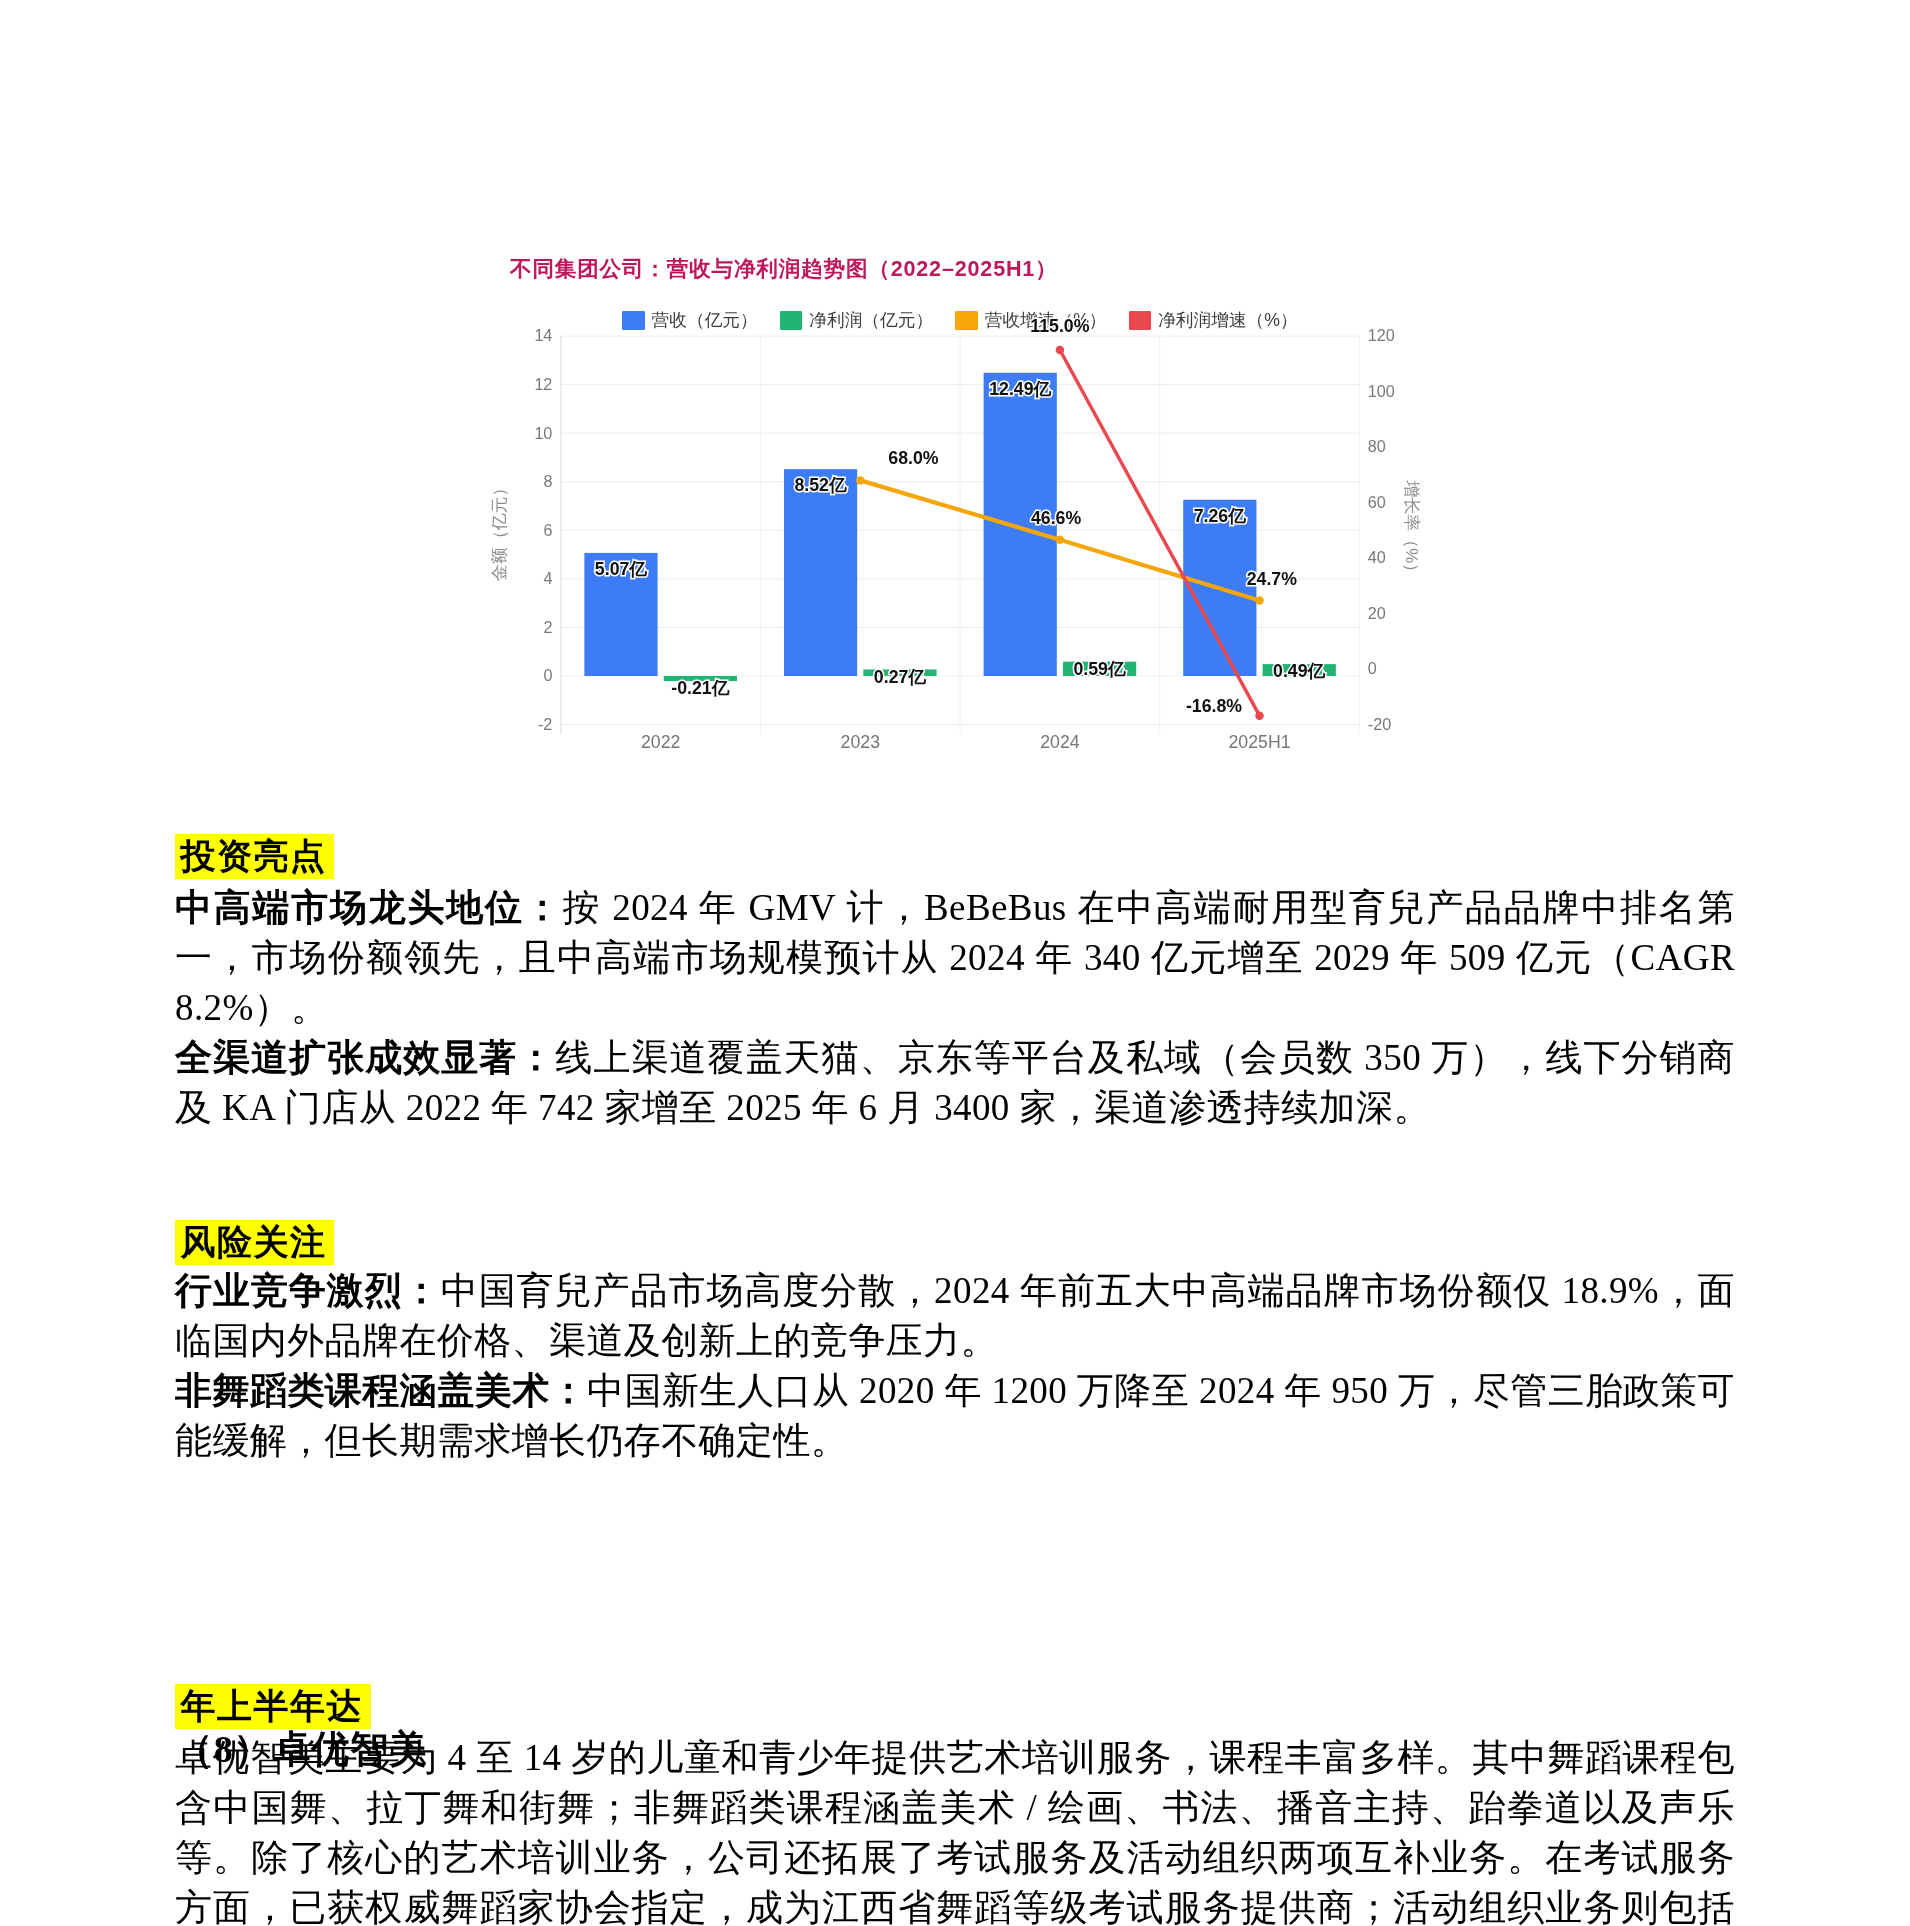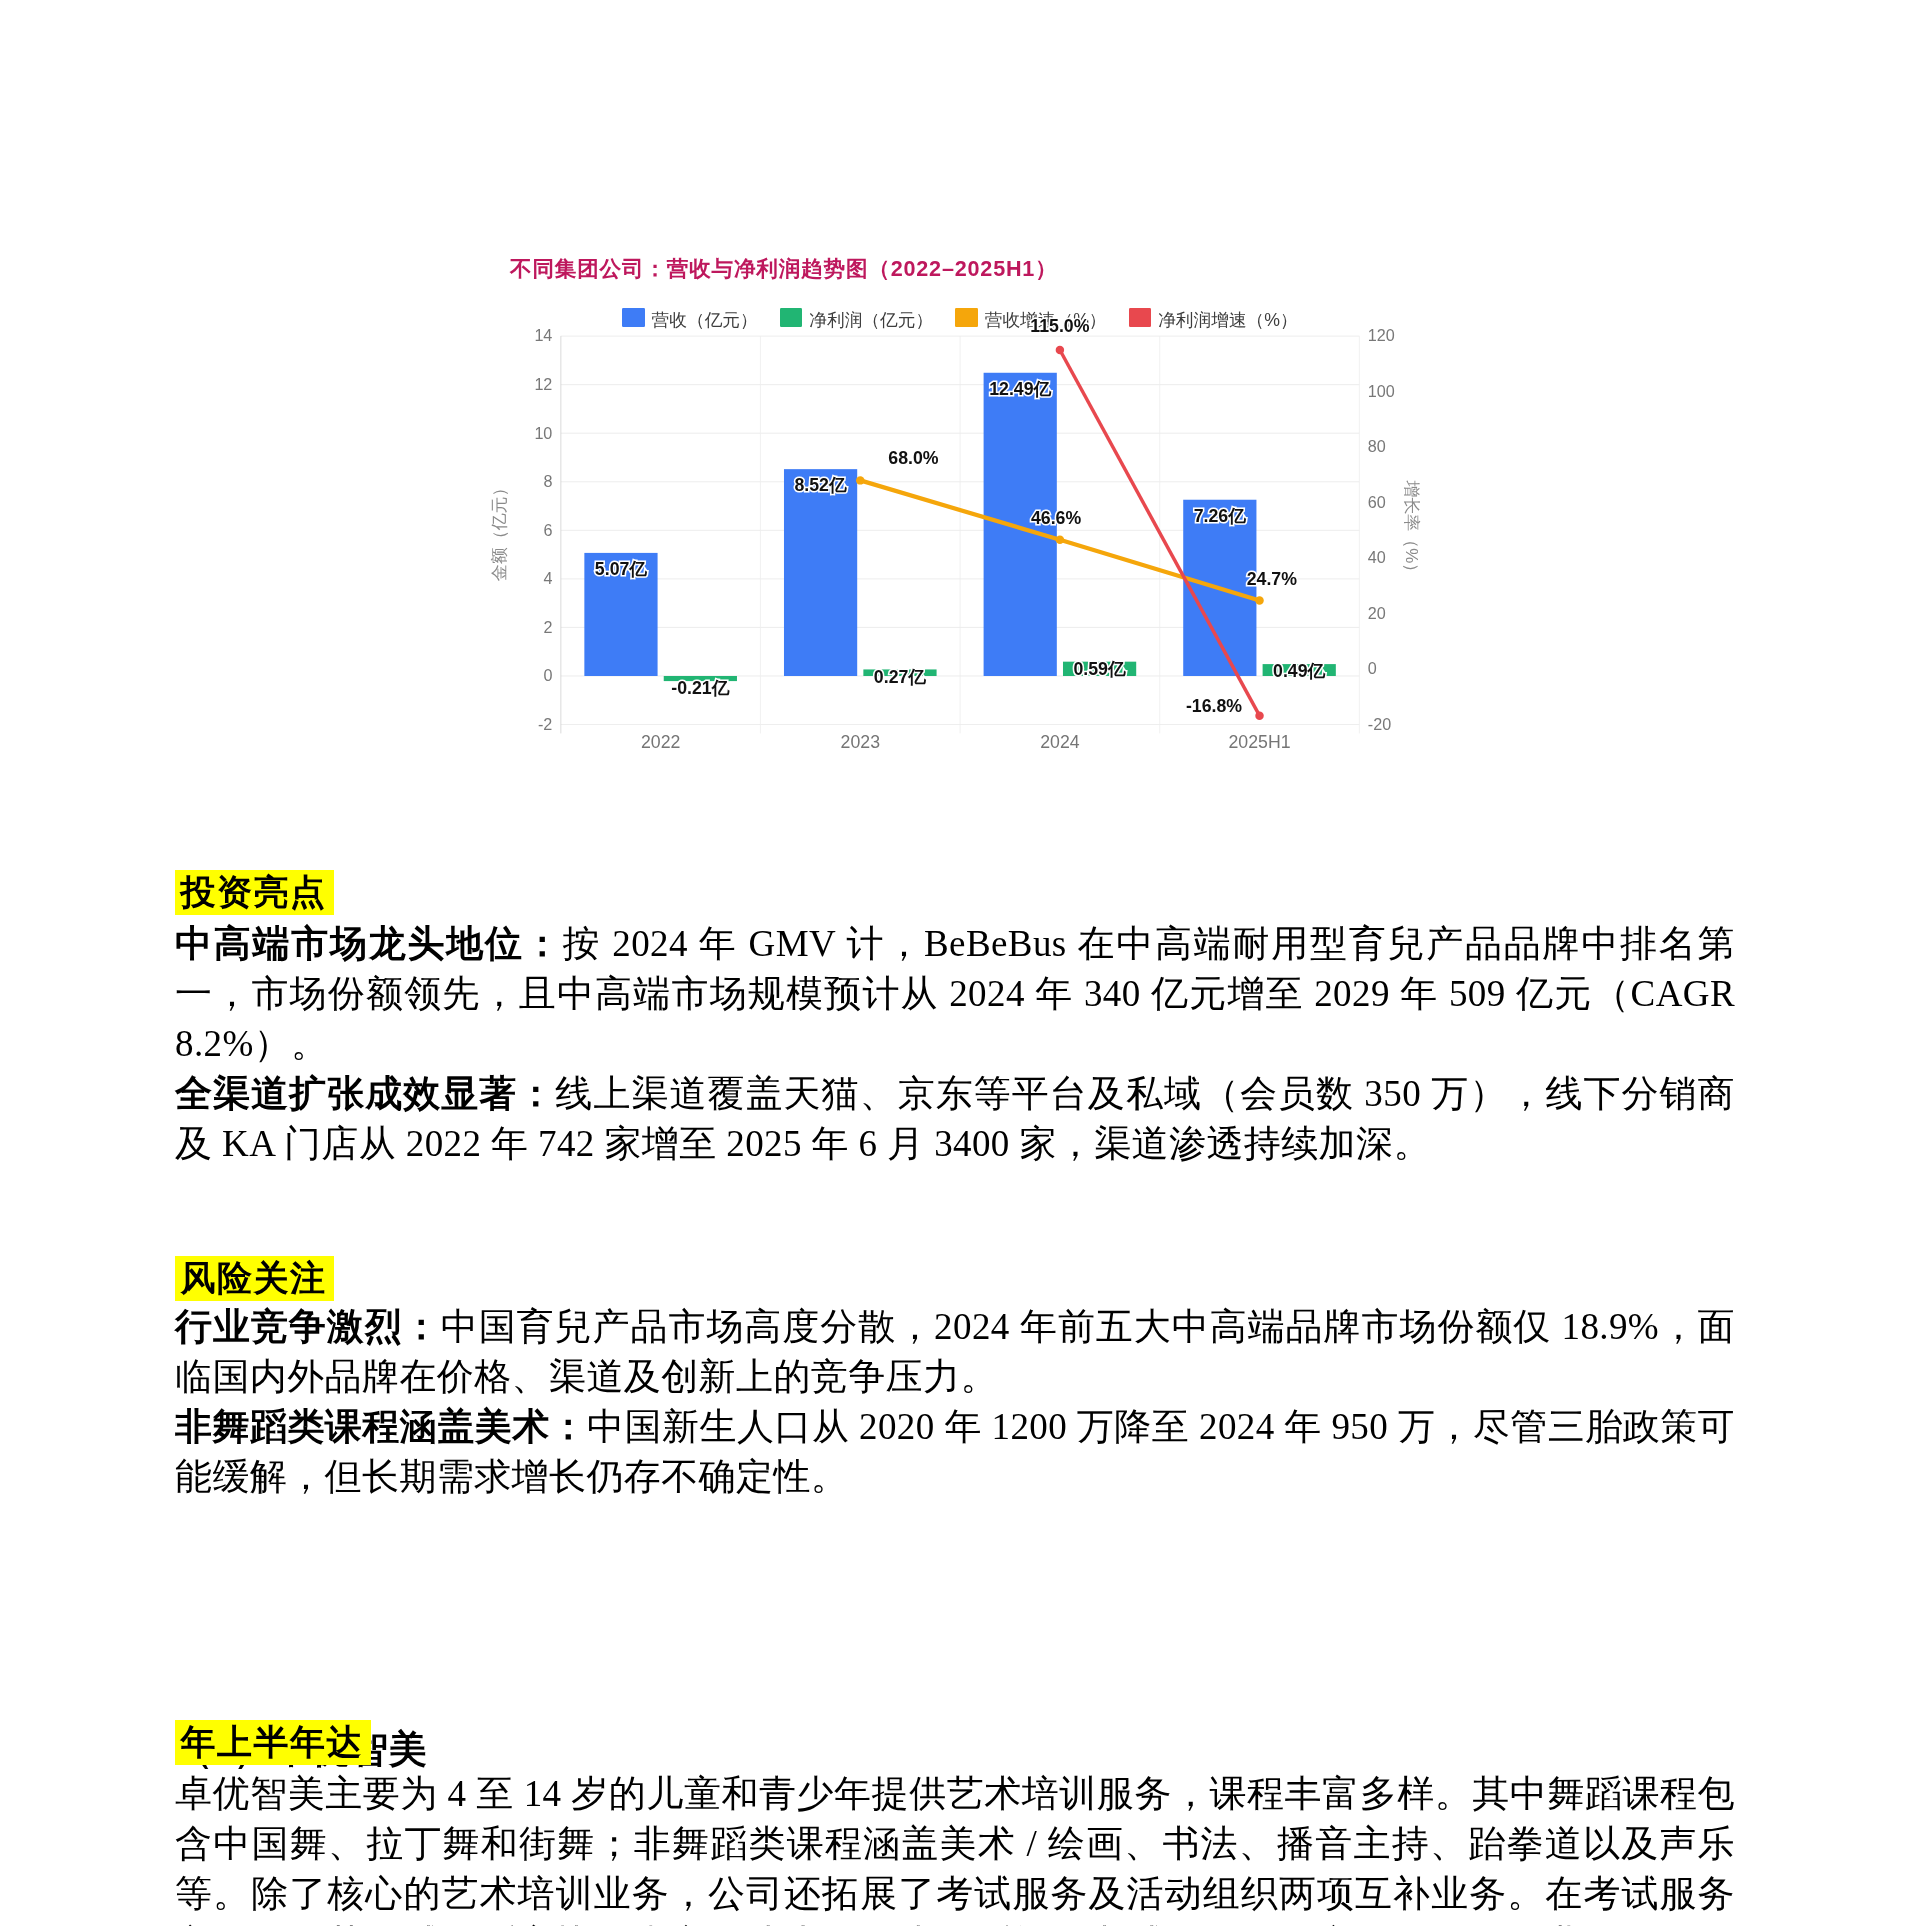--- a/index.html
+++ b/index.html
@@ -17,25 +17,25 @@
     font-family:"Liberation Sans", sans-serif;
     font-weight:bold;font-size:21.6px;color:#be185d;
     letter-spacing:0.8px;white-space:nowrap;
   }
   .legend{
     position:absolute;left:561px;top:308px;width:798px;
     display:flex;justify-content:center;align-items:center;gap:22.3px;
     font-family:"Liberation Sans", sans-serif;
     font-size:17.7px;color:#3d3d3d;white-space:nowrap;
   }
-  .legend-item{display:flex;gap:7px;}
+  .legend-item{display:flex;align-items:center;gap:7px;}
   .legend-swatch{width:22.3px;height:19px;border-radius:1.2px;display:inline-block;}
   .chart-svg{position:absolute;left:478px;top:289px;}
   
-  .sec{position:absolute;left:175px;width:1560px;margin-top:36px;}
+  .sec{position:absolute;left:175px;width:1560px;}
   .hl{
     display:inline-block;
     background:#ffff00;
     font-weight:bold;font-size:35px;line-height:1;
     padding:5.4px 7.7px 4.6px 5.4px;
     letter-spacing:1.5px;
   }
   .para{
     margin:0;
     font-size:37px;line-height:50px;

